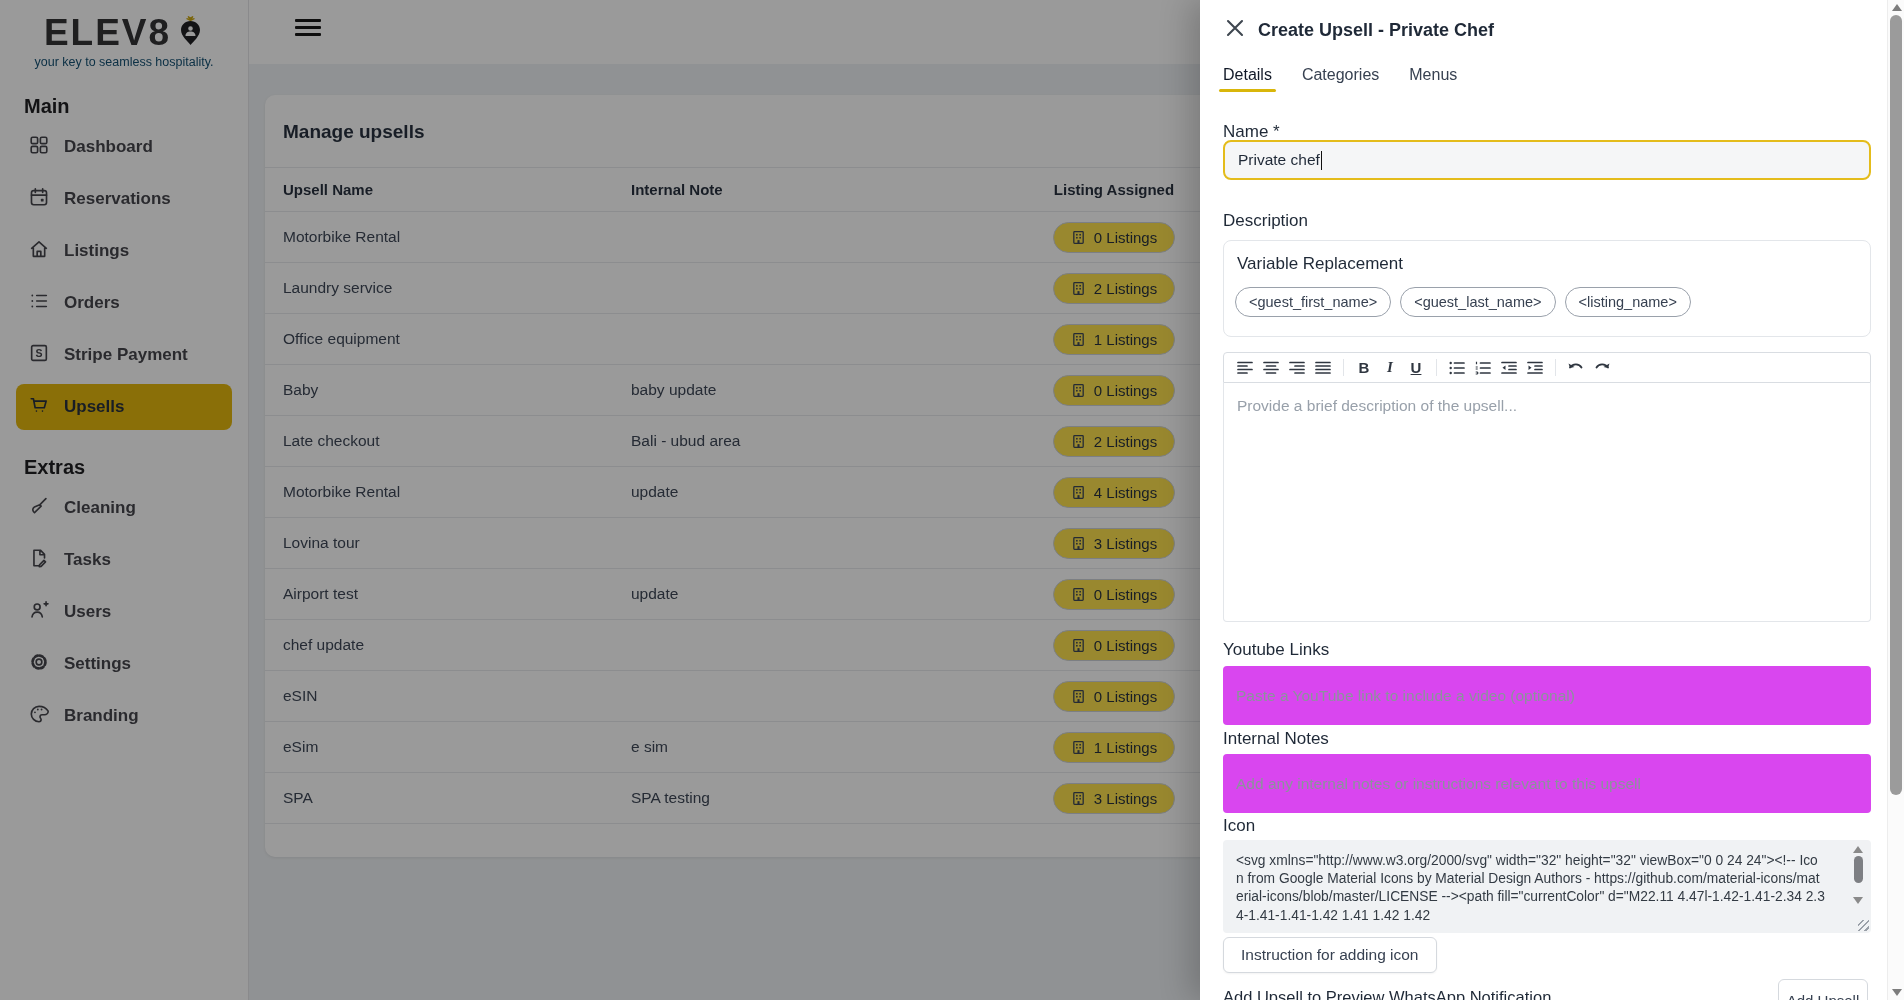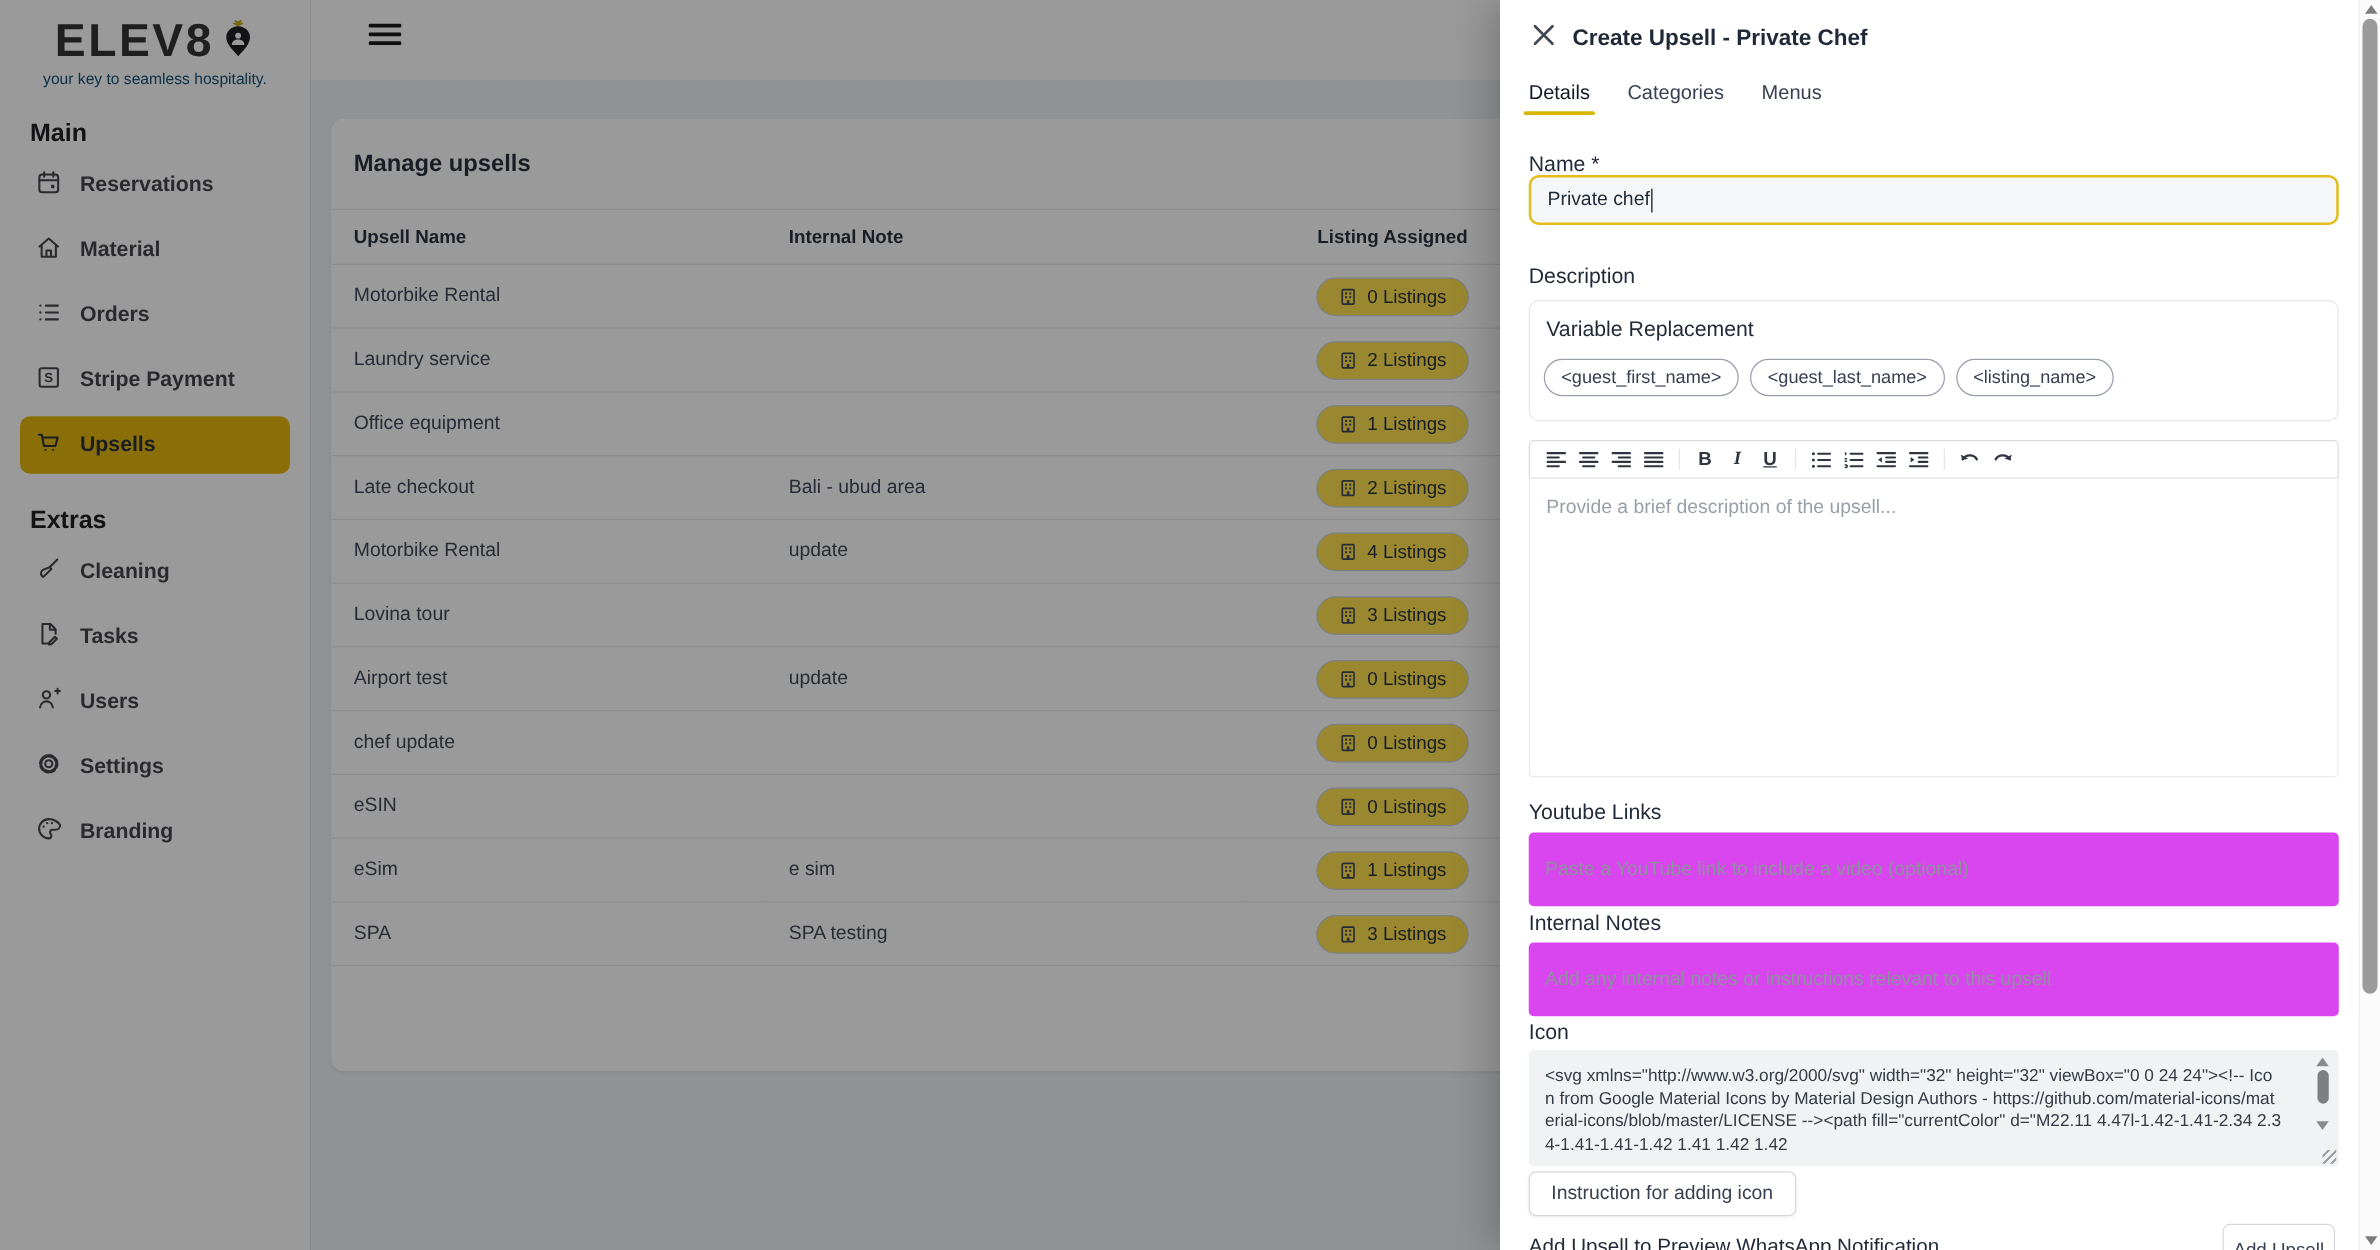--- a/index.html
+++ b/index.html
@@ -123,31 +123,40 @@
         </svg>
       </span>
     </div>
     <div class="tagline">your key to seamless hospitality.</div>
   </div>
 
   <div class="section-label">Main</div>
   <ul class="nav">
     <li>
       <span><svg width="22" height="22" viewBox="0 0 24 24" class="icon-stroke">
+            <rect x="3.5" y="3.5" width="7" height="7" rx="1.6"></rect>
+            <rect x="13.5" y="3.5" width="7" height="7" rx="1.6"></rect>
+            <rect x="3.5" y="13.5" width="7" height="7" rx="1.6"></rect>
+            <rect x="13.5" y="13.5" width="7" height="7" rx="1.6"></rect>
+          </svg></span>
+      <span class="lbl">Dashboard</span>
+    </li>
+    <li>
+      <span><svg width="22" height="22" viewBox="0 0 24 24" class="icon-stroke">
             <rect x="3.8" y="5" width="16.4" height="15.5" rx="2.4"></rect>
             <path d="M8 3v4 M16 3v4 M3.8 10h16.4"></path>
             <rect x="14" y="14" width="3" height="3" rx="0.7" fill="#3f3f46" stroke="none"></rect>
           </svg></span>
       <span class="lbl">Reservations</span>
     </li>
     <li>
       <span><svg width="22" height="22" viewBox="0 0 24 24" class="icon-stroke">
             <path d="M4 11.2 L12 4.2 L20 11.2 M5.8 9.8 V20 h12.4 V9.8 M10 20 v-5.4 h4 V20"></path>
           </svg></span>
-      <span class="lbl">Material</span>
+      <span class="lbl">Listings</span>
     </li>
     <li>
       <span><svg width="22" height="22" viewBox="0 0 24 24" class="icon-stroke">
             <path d="M9.5 6h10.5 M9.5 12h10.5 M9.5 18h10.5"></path>
             <circle cx="4.7" cy="6" r="1" fill="#3f3f46" stroke="none"></circle>
             <circle cx="4.7" cy="12" r="1" fill="#3f3f46" stroke="none"></circle>
             <circle cx="4.7" cy="18" r="1" fill="#3f3f46" stroke="none"></circle>
           </svg></span>
       <span class="lbl">Orders</span>
     </li>
@@ -278,20 +287,36 @@
                   <rect x="8.9" y="4.2" width="1.7" height="1.7" fill="#374151"></rect>
                   <rect x="5.4" y="7.4" width="1.7" height="1.7" fill="#374151"></rect>
                   <rect x="8.9" y="7.4" width="1.7" height="1.7" fill="#374151"></rect>
                   <rect x="6.9" y="10.8" width="2.2" height="3.4" fill="#374151"></rect>
                 </svg>
                 <span>1 Listings</span>
               </span></td>
             <td></td>
           </tr>
           <tr>
+            <td>Baby</td>
+            <td>baby update</td>
+            <td class="c3"><span class="pill">
+                <svg width="15" height="15" viewBox="0 0 16 16">
+                  <rect x="3" y="1.8" width="10" height="12.4" rx="0.8" fill="none" stroke="#374151" stroke-width="1.4"></rect>
+                  <rect x="5.4" y="4.2" width="1.7" height="1.7" fill="#374151"></rect>
+                  <rect x="8.9" y="4.2" width="1.7" height="1.7" fill="#374151"></rect>
+                  <rect x="5.4" y="7.4" width="1.7" height="1.7" fill="#374151"></rect>
+                  <rect x="8.9" y="7.4" width="1.7" height="1.7" fill="#374151"></rect>
+                  <rect x="6.9" y="10.8" width="2.2" height="3.4" fill="#374151"></rect>
+                </svg>
+                <span>0 Listings</span>
+              </span></td>
+            <td></td>
+          </tr>
+          <tr>
             <td>Late checkout</td>
             <td>Bali - ubud area</td>
             <td class="c3"><span class="pill">
                 <svg width="15" height="15" viewBox="0 0 16 16">
                   <rect x="3" y="1.8" width="10" height="12.4" rx="0.8" fill="none" stroke="#374151" stroke-width="1.4"></rect>
                   <rect x="5.4" y="4.2" width="1.7" height="1.7" fill="#374151"></rect>
                   <rect x="8.9" y="4.2" width="1.7" height="1.7" fill="#374151"></rect>
                   <rect x="5.4" y="7.4" width="1.7" height="1.7" fill="#374151"></rect>
                   <rect x="8.9" y="7.4" width="1.7" height="1.7" fill="#374151"></rect>
                   <rect x="6.9" y="10.8" width="2.2" height="3.4" fill="#374151"></rect>

